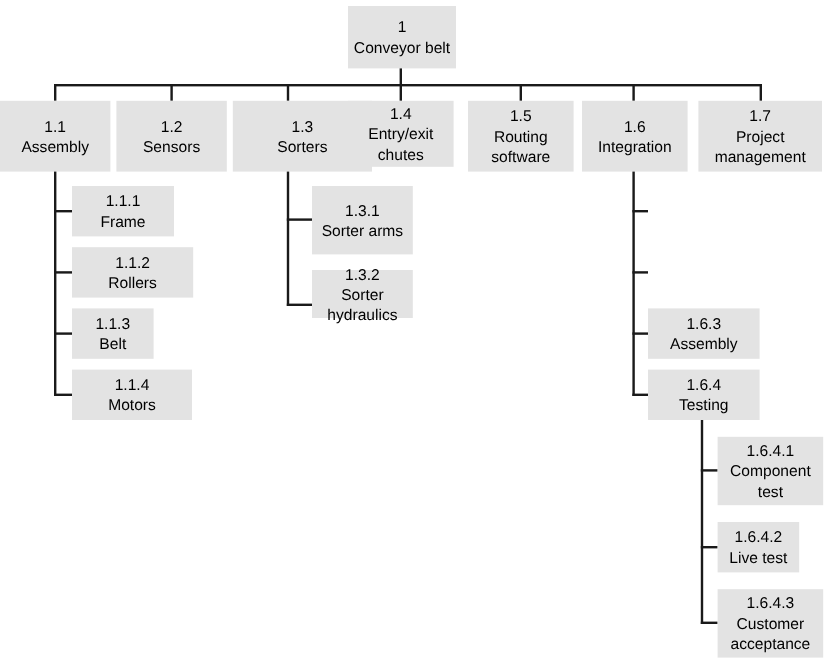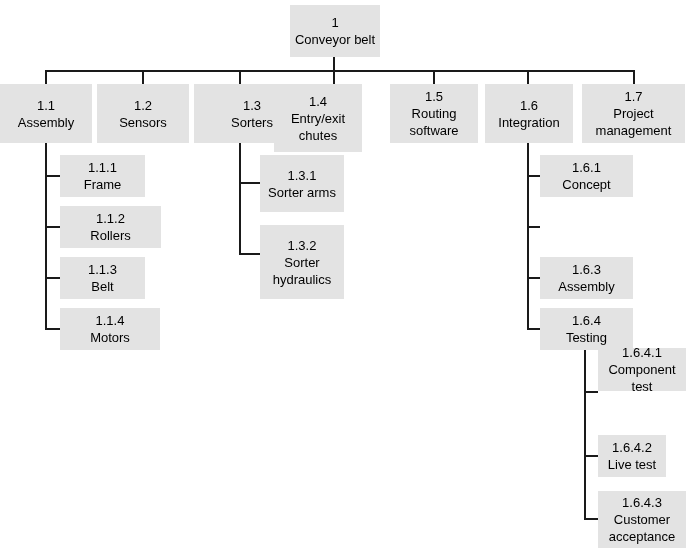--- a/index.html
+++ b/index.html
@@ -64,21 +64,21 @@
     <span class="t">Assembly</span>
   </div>
   <div class="node" style="left:97px;top:84px;width:92px;height:59px">
     <span class="t">1.2</span>
     <span class="t">Sensors</span>
   </div>
   <div class="node" style="left:194px;top:84px;width:116px;height:59px">
     <span class="t">1.3</span>
     <span class="t">Sorters</span>
   </div>
-  <div class="node" style="left:274px;top:84px;width:88px;height:68px">
+  <div class="node" style="left:290px;top:84px;width:88px;height:55px">
     <span class="t">1.4</span>
     <span class="t">Entry/exit chutes</span>
   </div>
   <div class="node" style="left:390px;top:84px;width:88px;height:59px">
     <span class="t">1.5</span>
     <span class="t">Routing software</span>
   </div>
   <div class="node" style="left:485px;top:84px;width:88px;height:59px">
     <span class="t">1.6</span>
     <span class="t">Integration</span>
@@ -95,67 +95,63 @@
   <div class="line h" style="left:45px;top:328px;width:15px"></div>
 
   <div class="node" style="left:60px;top:155px;width:85px;height:42px">
     <span class="t">1.1.1</span>
     <span class="t">Frame</span>
   </div>
   <div class="node" style="left:60px;top:206px;width:101px;height:42px">
     <span class="t">1.1.2</span>
     <span class="t">Rollers</span>
   </div>
-  <div class="node" style="left:60px;top:257px;width:85px;height:42px">
+  <div class="node" style="left:60px;top:257px;width:68px;height:42px">
     <span class="t">1.1.3</span>
     <span class="t">Belt</span>
   </div>
   <div class="node" style="left:60px;top:308px;width:100px;height:42px">
     <span class="t">1.1.4</span>
     <span class="t">Motors</span>
   </div>
 
   <div class="line v" style="left:239px;top:143px;height:112px"></div>
   <div class="line h" style="left:239px;top:182px;width:21px"></div>
   <div class="line h" style="left:239px;top:253px;width:21px"></div>
 
   <div class="node" style="left:260px;top:155px;width:84px;height:57px">
     <span class="t">1.3.1</span>
     <span class="t">Sorter arms</span>
   </div>
-  <div class="node" style="left:260px;top:225px;width:84px;height:74px">
+  <div class="node" style="left:260px;top:225px;width:84px;height:40px">
     <span class="t">1.3.2</span>
     <span class="t">Sorter hydraulics</span>
   </div>
 
   <div class="line v" style="left:527px;top:143px;height:187px"></div>
   <div class="line h" style="left:527px;top:175px;width:13px"></div>
   <div class="line h" style="left:527px;top:226px;width:13px"></div>
   <div class="line h" style="left:527px;top:277px;width:13px"></div>
   <div class="line h" style="left:527px;top:328px;width:13px"></div>
 
-  <div class="node" style="left:540px;top:155px;width:93px;height:42px">
-    <span class="t">1.6.1</span>
-    <span class="t">Concept</span>
-  </div>
   <div class="node" style="left:540px;top:257px;width:93px;height:42px">
     <span class="t">1.6.3</span>
     <span class="t">Assembly</span>
   </div>
   <div class="node" style="left:540px;top:308px;width:93px;height:42px">
     <span class="t">1.6.4</span>
     <span class="t">Testing</span>
   </div>
 
   <div class="line v" style="left:584px;top:350px;height:170px"></div>
   <div class="line h" style="left:584px;top:391px;width:14px"></div>
   <div class="line h" style="left:584px;top:455px;width:14px"></div>
   <div class="line h" style="left:584px;top:518px;width:14px"></div>
 
-  <div class="node" style="left:598px;top:348px;width:88px;height:43px">
+  <div class="node" style="left:598px;top:364px;width:88px;height:57px">
     <span class="t">1.6.4.1</span>
     <span class="t">Component test</span>
   </div>
   <div class="node" style="left:598px;top:435px;width:68px;height:42px">
     <span class="t">1.6.4.2</span>
     <span class="t">Live test</span>
   </div>
   <div class="node" style="left:598px;top:491px;width:88px;height:57px">
     <span class="t">1.6.4.3</span>
     <span class="t">Customer acceptance</span>

